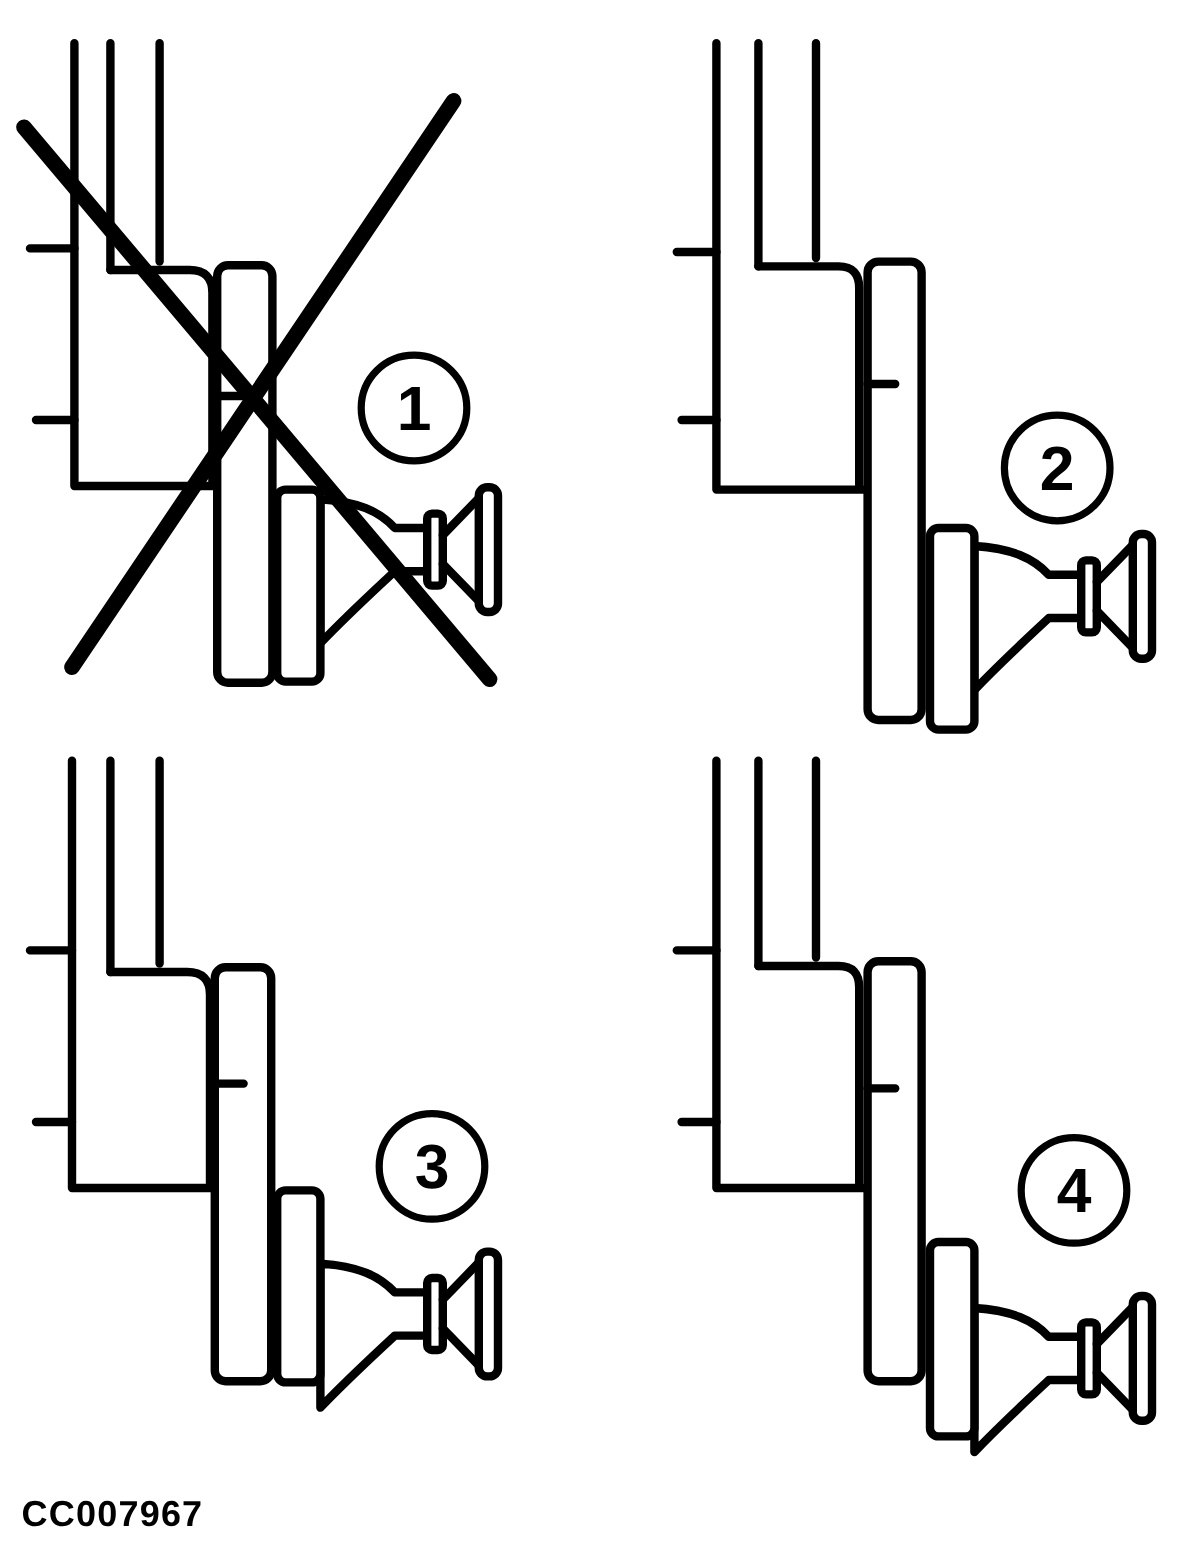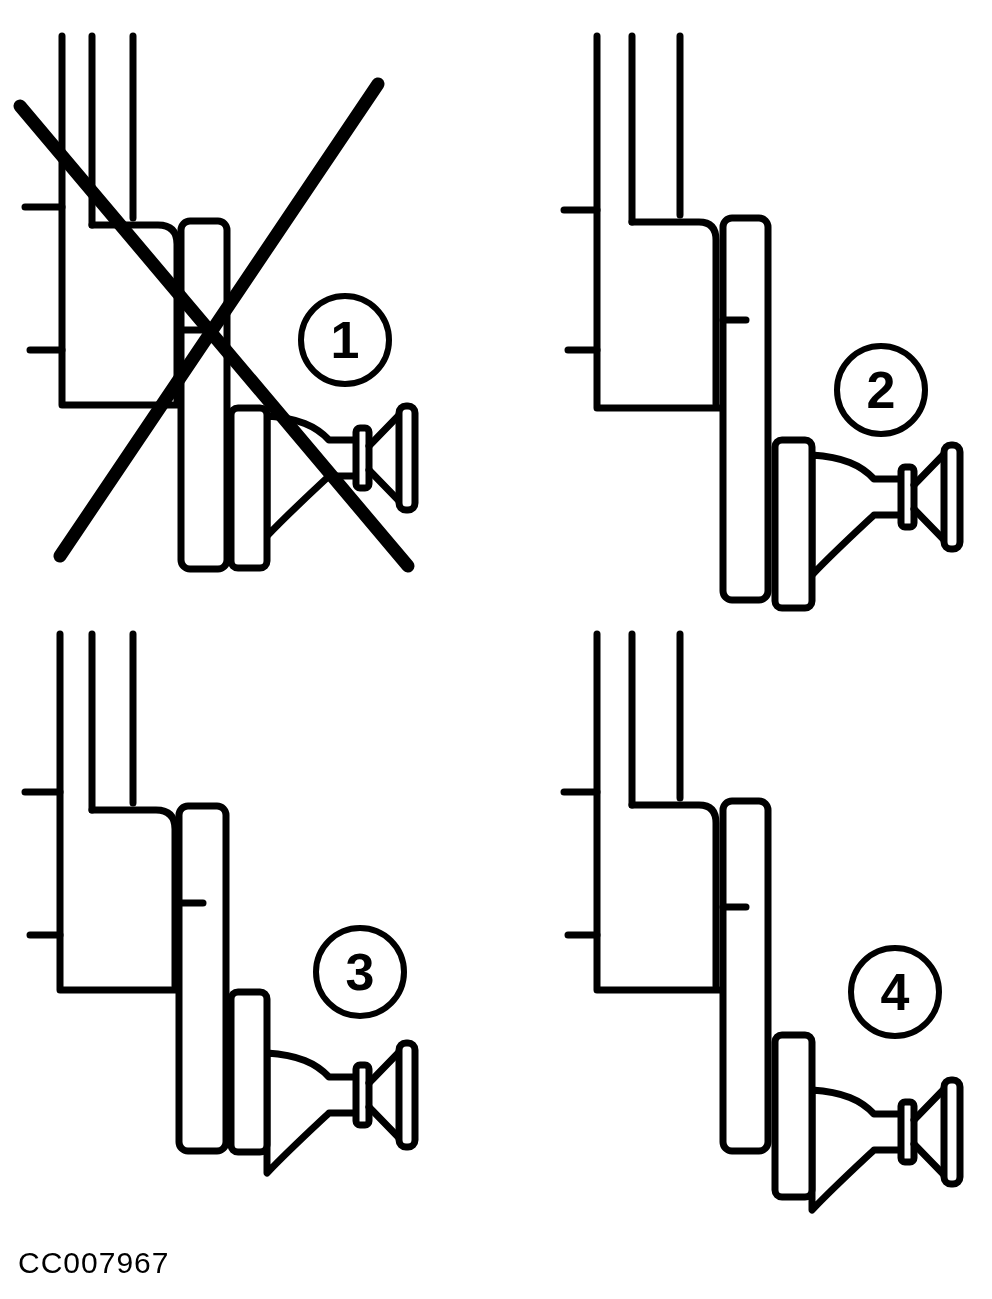--- a/index.html
+++ b/index.html
@@ -27,21 +27,21 @@
   .panel svg {
     width: 100%;
     height: 100%;
     display: block;
   }
   .figure-code {
     position: absolute;
     left: 18px;
     top: 1246px;
     font-size: 30px;
-    font-weight: normal;
+    font-weight: bold;
     letter-spacing: 1px;
     color: #000000;
   }
   .badge-text {
     font-family: "Liberation Sans", sans-serif;
   }
 </style>
 </head>
 <body>
 

